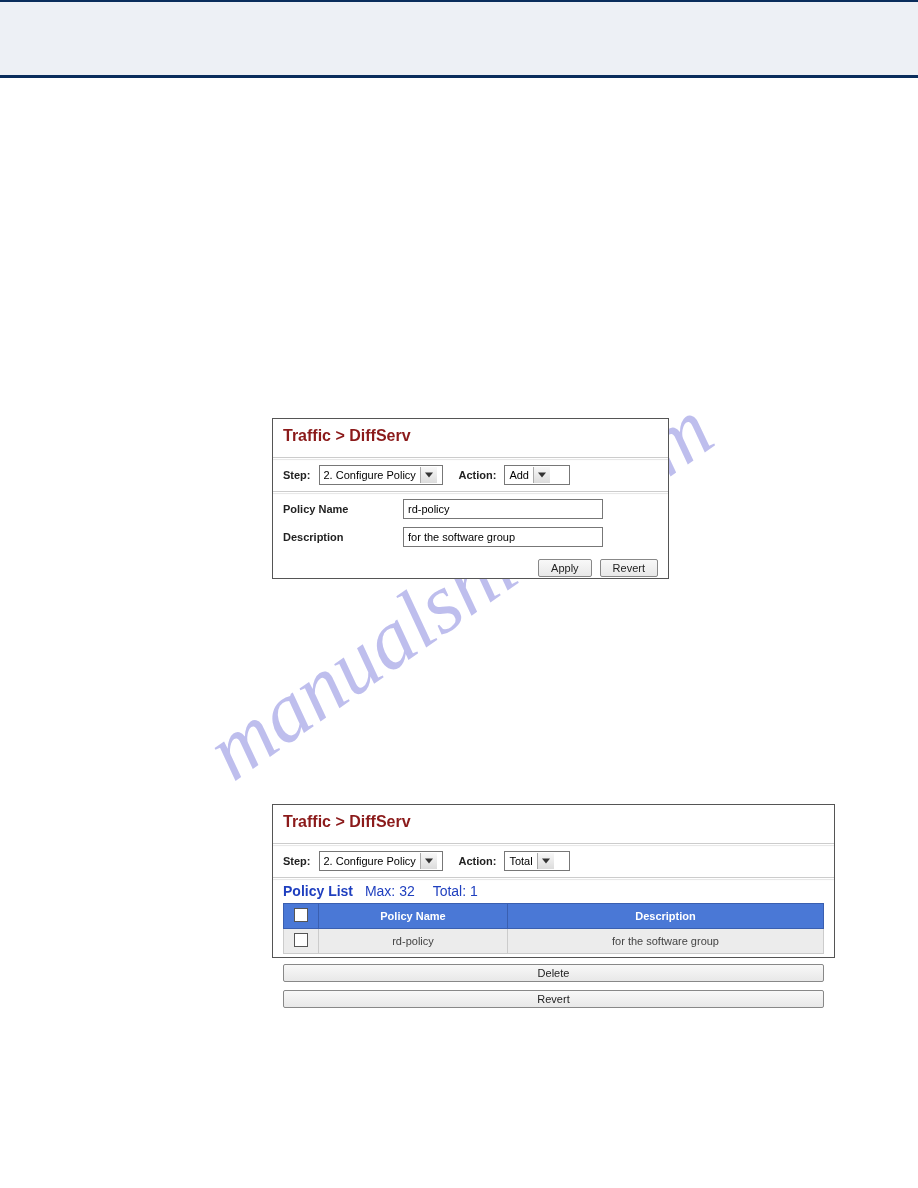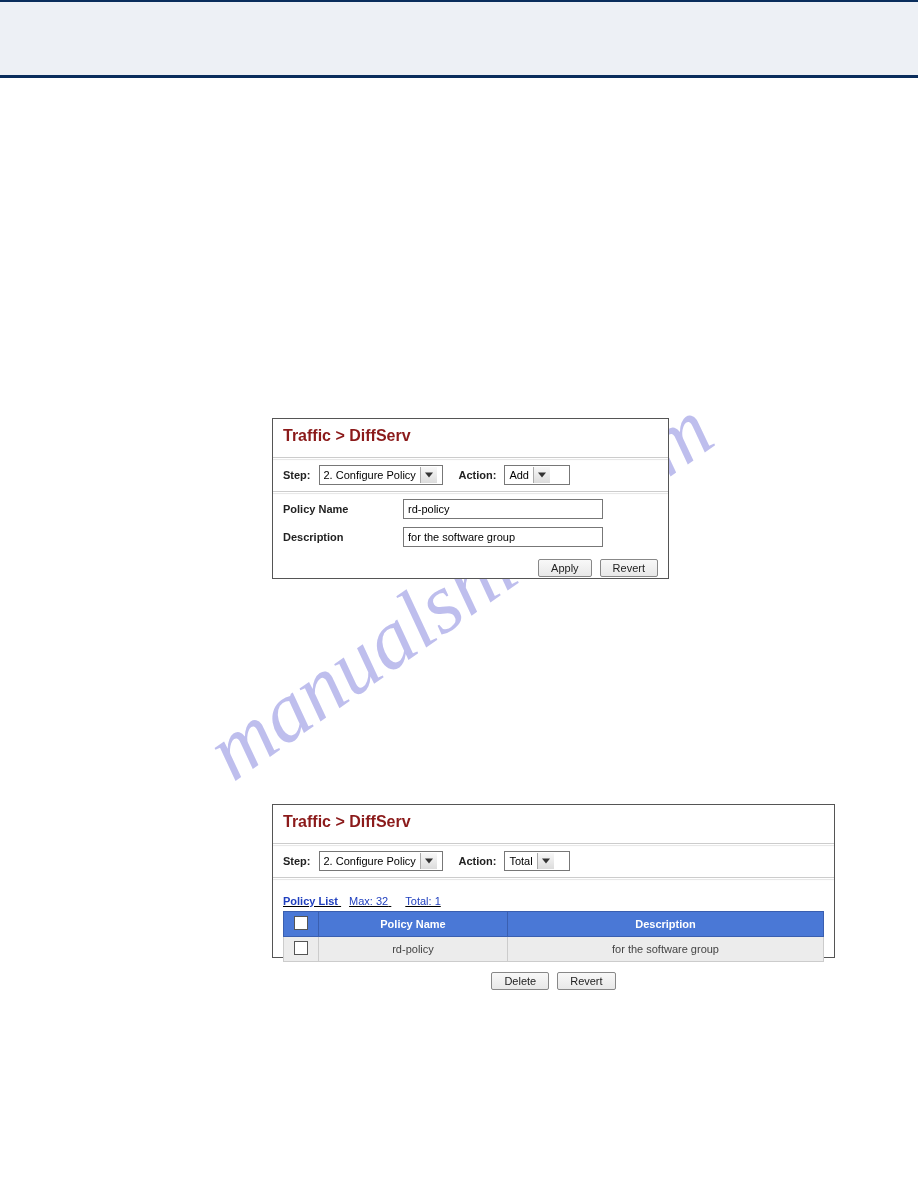--- a/index.html
+++ b/index.html
@@ -109,23 +109,22 @@
   }
   .btn {
     font-size: 11px;
     padding: 2px 12px;
     background: linear-gradient(#f8f8f8,#e8e8e8);
     border: 1px solid #888;
     border-radius: 2px;
     color: #222;
   }
   .policy-head {
-    padding: 16px 10px 4px 10px;
-    font-size: 11px;
-    text-decoration: underline;
+    padding: 4px 10px 4px 10px;
+    font-size: 14px;
   }
   .policy-head .ptitle { color: #1f3fbf; font-weight: bold; }
   .policy-head .pmax { color: #1f3fbf; margin-left: 8px; }
   .policy-head .ptot { color: #1f3fbf; margin-left: 14px; }
 
   table.pl {
     width: calc(100% - 20px);
     margin: 0 10px;
     border-collapse: collapse;
     font-size: 11px;
@@ -150,20 +149,21 @@
     height: 12px;
     border: 1px solid #555;
     background: #fff;
     display: inline-block;
   }
   .btnrow2 {
     display: flex;
     justify-content: center;
     gap: 8px;
     padding: 10px;
+    flex-direction: column;
   }
 </style>
 </head>
 <body>
 
 <div class="topbar"></div>
 
 <div class="watermark">manualshive.com</div>
 
 <div class="panel panel1">

